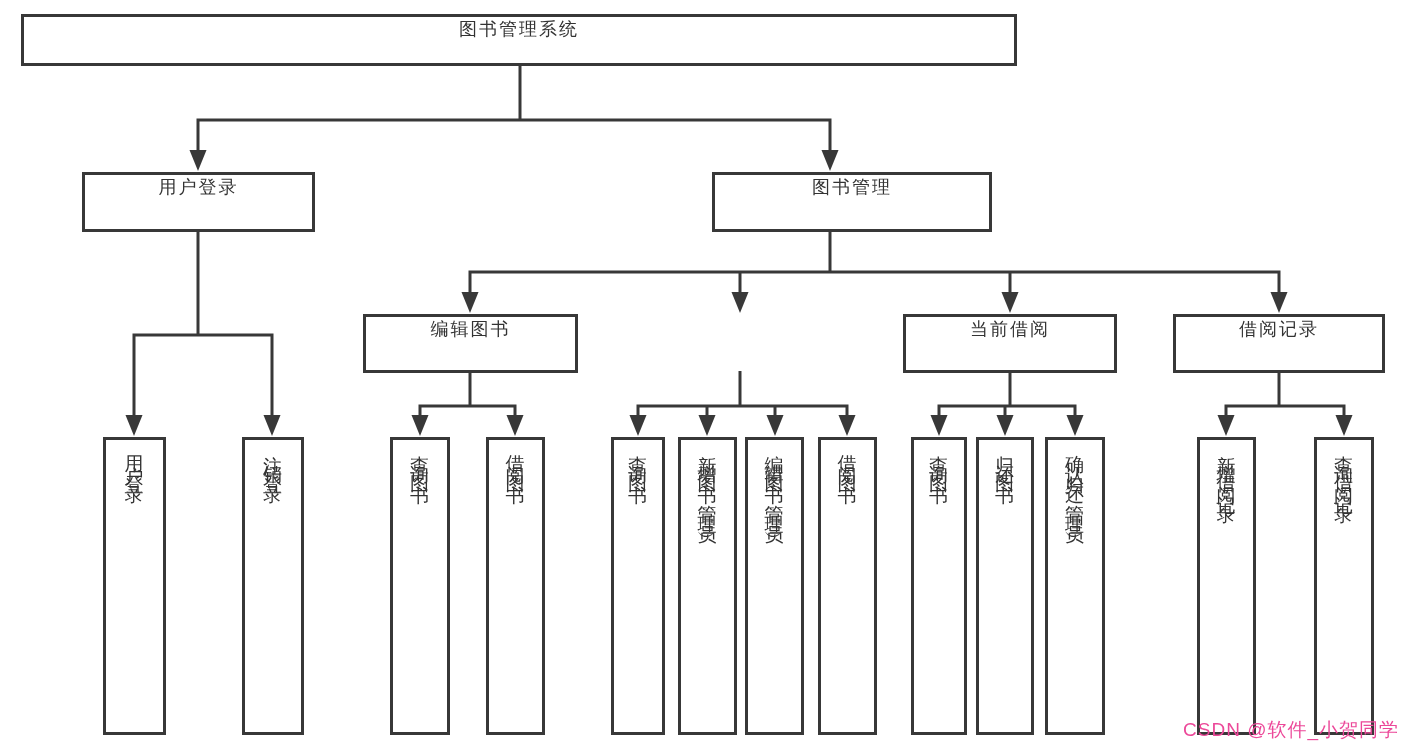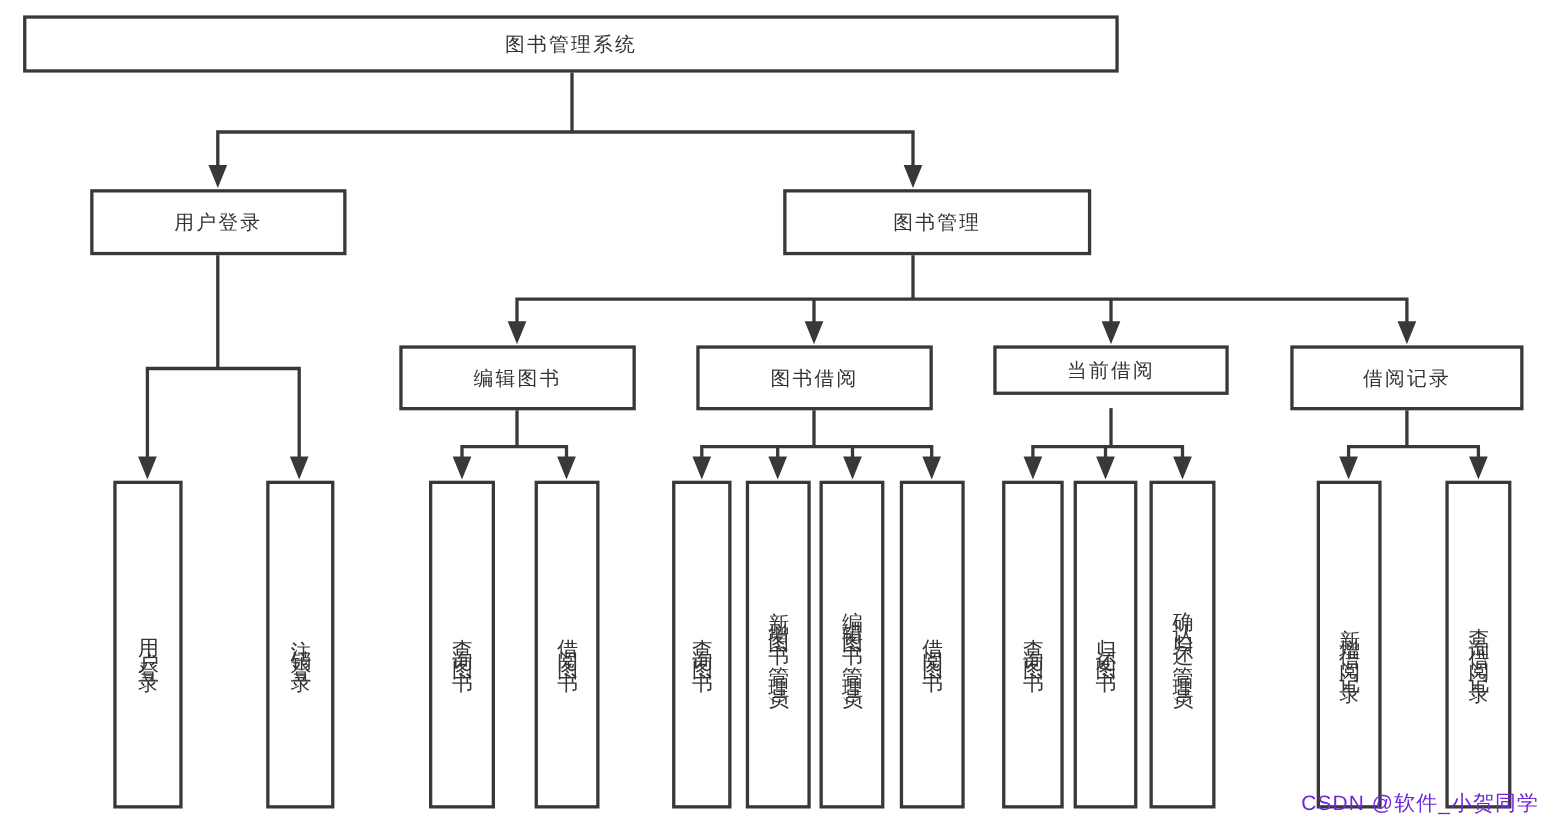--- a/index.html
+++ b/index.html
@@ -19,21 +19,21 @@
     position: absolute;
     left: 0; top: 0;
     width: 1405px; height: 747px;
   }
   .node {
     position: absolute;
     box-sizing: border-box;
     border: 3px solid #383838;
     background: #ffffff;
     display: flex;
-    align-items: center;
+    align-items: flex-start;
     justify-content: center;
     color: #333333;
   }
   .h-label {
     font-size: 18px;
     letter-spacing: 2px;
     white-space: nowrap;
   }
   .leaf .v-label {
     writing-mode: vertical-rl;
@@ -41,21 +41,21 @@
     font-size: 19px;
     letter-spacing: 10px;
     line-height: 1;
     white-space: nowrap;
   }
   .watermark {
     position: absolute;
     right: 6px;
     top: 717px;
     font-size: 19px;
-    color: #6d28d9;
+    color: #ec4899;
     letter-spacing: 1px;
     white-space: nowrap;
   }
 </style>
 </head>
 <body>
 
 <div id="canvas">
 
   <svg id="connectors" viewBox="0 0 1405 747" xmlns="http://www.w3.org/2000/svg">
@@ -124,24 +124,21 @@
   <div class="node" style="left:82px; top:172px; width:233px; height:60px;">
     <span class="h-label">用户登录</span>
   </div>
   <div class="node" style="left:712px; top:172px; width:280px; height:60px;">
     <span class="h-label">图书管理</span>
   </div>
 
   <div class="node" style="left:363px; top:314px; width:215px; height:59px;">
     <span class="h-label">编辑图书</span>
   </div>
-  <div class="node" style="left:633px; top:314px; width:215px; height:59px;">
-    <span class="h-label">图书借阅</span>
-  </div>
-  <div class="node" style="left:903px; top:314px; width:214px; height:45px;">
+  <div class="node" style="left:903px; top:314px; width:214px; height:59px;">
     <span class="h-label">当前借阅</span>
   </div>
   <div class="node" style="left:1173px; top:314px; width:212px; height:59px;">
     <span class="h-label">借阅记录</span>
   </div>
 
   <div class="node leaf" style="left:103px; top:437px; width:63px; height:298px;">
     <span class="v-label">用户登录</span>
   </div>
   <div class="node leaf" style="left:242px; top:437px; width:62px; height:298px;">

